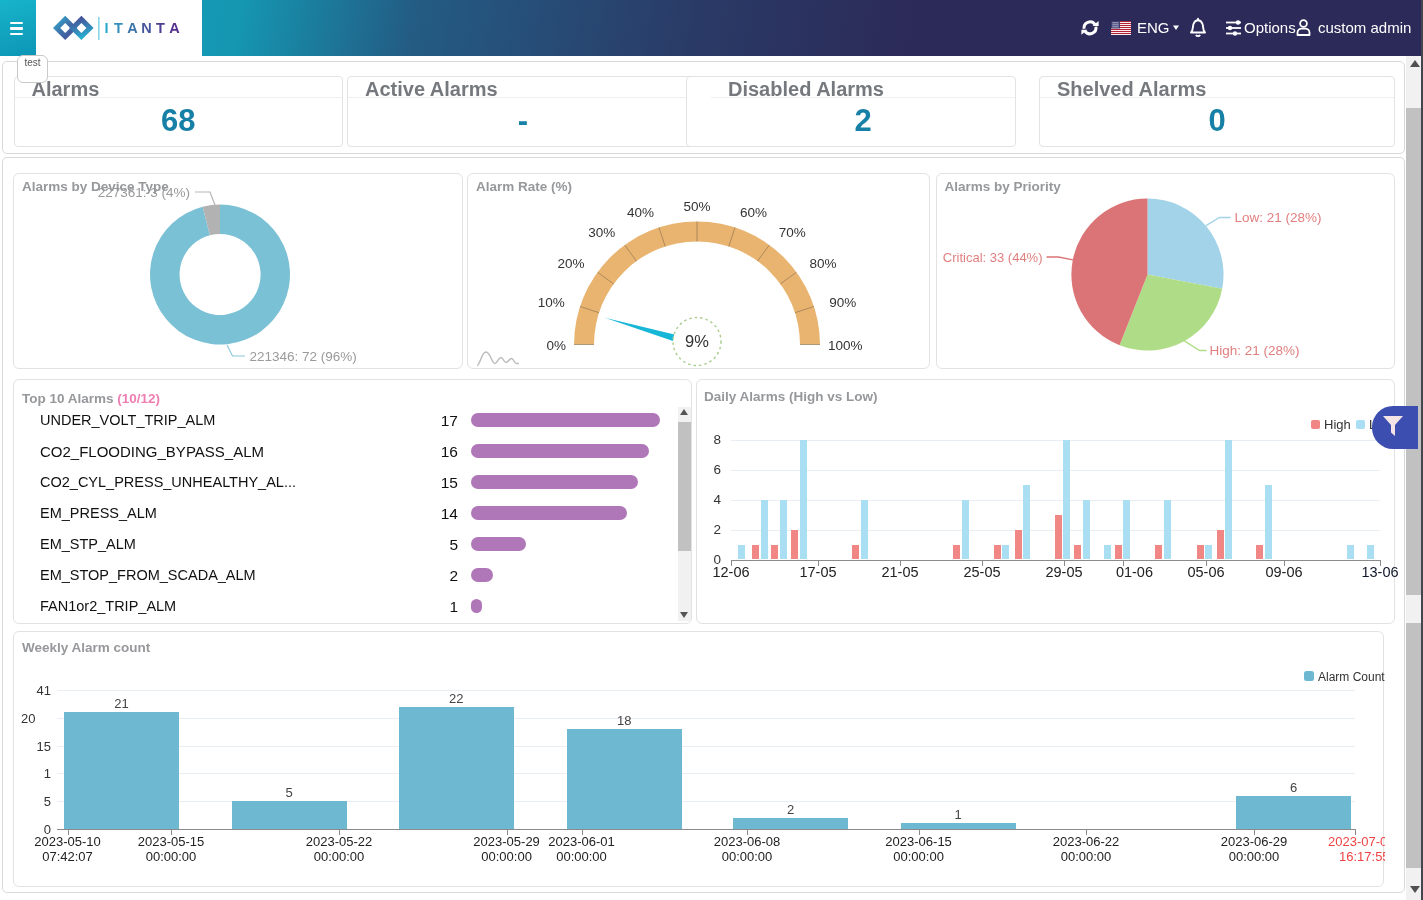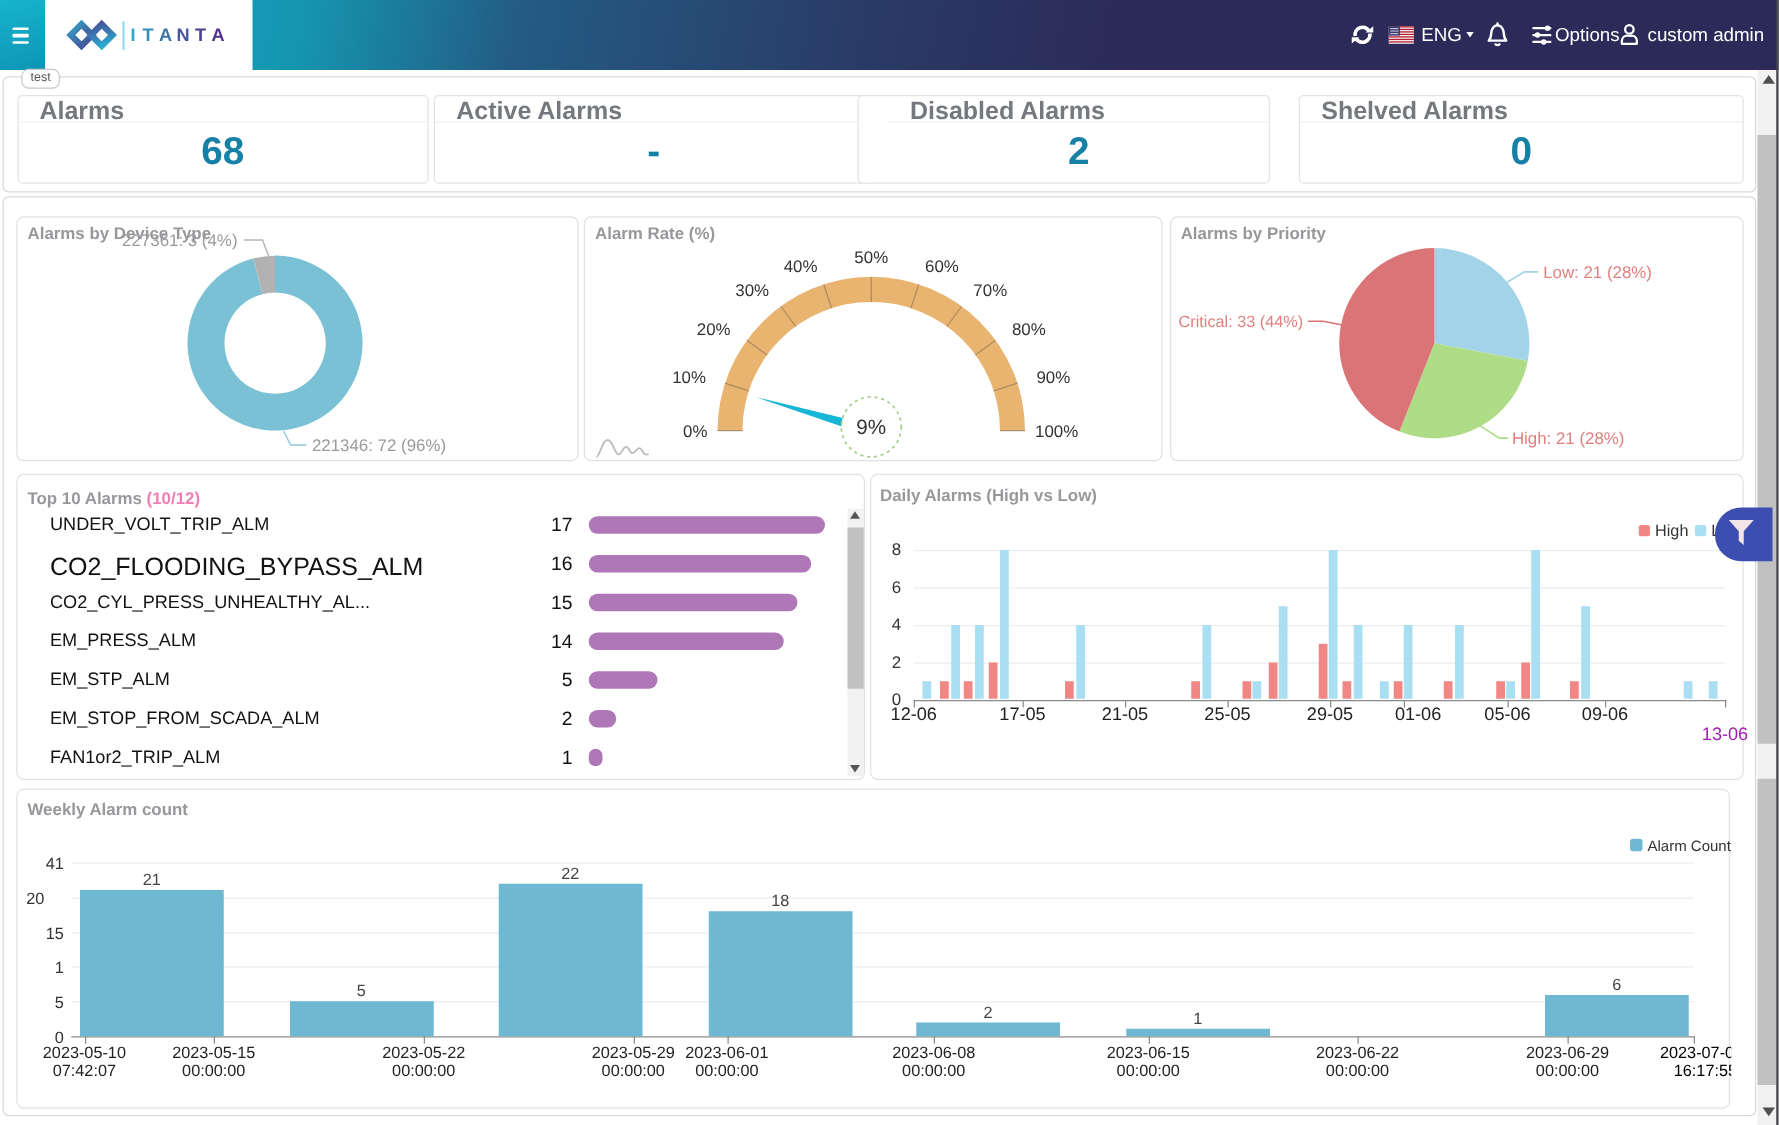--- a/index.html
+++ b/index.html
@@ -78,21 +78,21 @@
       </g>
       <text x="164" y="33" font-size="15" fill="#fff">Options</text>
       <g stroke="#fff" stroke-width="1.8" fill="none">
         <circle cx="223.5" cy="23.5" r="3.4"></circle>
         <path d="M217.5 35 L217.5 32.5 A4.2 4.2 0 0 1 221.7 28.6 L225.3 28.6 A4.2 4.2 0 0 1 229.5 32.5 L229.5 35 Z" stroke-linejoin="round"></path>
       </g>
       <text x="238" y="33" font-size="15" fill="#fff">custom admin</text>
     </svg>
 <div style="position:absolute;left:2px;top:61px;width:1403px;height:93px;background:#fff;border:1px solid #d9d9d9;border-radius:5px;"></div>
 <div style="position:absolute;left:2px;top:157px;width:1403px;height:736px;background:#fff;border:1px solid #d9d9d9;border-radius:5px;"></div>
-<div style="position:absolute;left:17px;top:55px;width:31px;height:16px;background:#fff;border:1px solid #c9c9c9;border-radius:6px;font-size:10px;color:#555;text-align:center;line-height:13px;z-index:3;">test</div>
+<div style="position:absolute;left:17px;top:55px;width:31px;height:28px;background:#fff;border:1px solid #c9c9c9;border-radius:6px;font-size:10px;color:#555;text-align:center;line-height:13px;z-index:3;">test</div>
 <div style="position:absolute;left:13.5px;top:75.5px;width:329.5px;height:71px;background:#fff;border:1px solid #e3e3e3;border-radius:4px;padding-top:3px;">
       <div style="height:18.5px;border-bottom:1px solid #f0f0f0;padding-left:17px;font-size:20px;font-weight:bold;color:#75797d;line-height:19px;">Alarms</div>
       <div style="text-align:center;font-size:31px;font-weight:bold;color:#1780a6;margin-top:5px;">68</div>
     </div>
 <div style="position:absolute;left:347px;top:75.5px;width:352px;height:71px;background:#fff;border:1px solid #e3e3e3;border-radius:4px;padding-top:3px;">
       <div style="height:18.5px;border-bottom:1px solid #f0f0f0;padding-left:17px;font-size:20px;font-weight:bold;color:#75797d;line-height:19px;">Active Alarms</div>
       <div style="text-align:center;font-size:31px;font-weight:bold;color:#1780a6;margin-top:5px;">-</div>
     </div>
 <div style="position:absolute;left:686px;top:75.5px;width:330px;height:71px;background:#fff;border:1px solid #e3e3e3;border-radius:4px;padding-top:3px;padding-left:24px;">
       <div style="height:18.5px;border-bottom:1px solid #f0f0f0;padding-left:17px;font-size:20px;font-weight:bold;color:#75797d;line-height:19px;">Disabled Alarms</div>
@@ -155,21 +155,21 @@
       <polyline points="136.9,86.8 122.5,84 110.5,84" fill="none" stroke="#db7476" stroke-width="1.3"></polyline>
       <text x="106.5" y="88.5" font-size="13" fill="#e17f7f" text-anchor="end">Critical: 33 (44%)</text>
     </svg>
 <div class="ctitle" style="left:944.5px;top:179px;">Alarms by Priority</div>
 <div class="card" style="left:13px;top:379px;width:679px;height:244.5px;"></div>
 <div class="card" style="left:695.5px;top:379px;width:699.5px;height:244.5px;"></div>
 <div style="position:absolute;left:22px;top:391px;font-size:13.5px;font-weight:bold;color:#96989b;">Top 10 Alarms <span style="color:#ef7fb2;">(10/12)</span></div>
 <div style="position:absolute;left:40px;top:412px;width:380px;font-size:14.5px;color:#111;white-space:nowrap;overflow:hidden;">UNDER_VOLT_TRIP_ALM</div>
 <div style="position:absolute;left:408px;top:412px;width:50px;text-align:right;font-size:15.5px;color:#111;">17</div>
 <div style="position:absolute;left:470.5px;top:413px;width:189.9px;height:14px;background:#b077b8;border-radius:7px;"></div>
-<div style="position:absolute;left:40px;top:443px;width:380px;font-size:20px;color:#111;white-space:nowrap;overflow:hidden;">CO2_FLOODING_BYPASS_ALM</div>
+<div style="position:absolute;left:40px;top:443px;width:380px;font-size:15px;color:#111;white-space:nowrap;overflow:hidden;">CO2_FLOODING_BYPASS_ALM</div>
 <div style="position:absolute;left:408px;top:443px;width:50px;text-align:right;font-size:15.5px;color:#111;">16</div>
 <div style="position:absolute;left:470.5px;top:444px;width:178.7px;height:14px;background:#b077b8;border-radius:7px;"></div>
 <div style="position:absolute;left:40px;top:474px;width:380px;font-size:14.5px;color:#111;white-space:nowrap;overflow:hidden;">CO2_CYL_PRESS_UNHEALTHY_AL...</div>
 <div style="position:absolute;left:408px;top:474px;width:50px;text-align:right;font-size:15.5px;color:#111;">15</div>
 <div style="position:absolute;left:470.5px;top:475px;width:167.6px;height:14px;background:#b077b8;border-radius:7px;"></div>
 <div style="position:absolute;left:40px;top:505px;width:380px;font-size:14.5px;color:#111;white-space:nowrap;overflow:hidden;">EM_PRESS_ALM</div>
 <div style="position:absolute;left:408px;top:505px;width:50px;text-align:right;font-size:15.5px;color:#111;">14</div>
 <div style="position:absolute;left:470.5px;top:506px;width:156.4px;height:14px;background:#b077b8;border-radius:7px;"></div>
 <div style="position:absolute;left:40px;top:536px;width:380px;font-size:14.5px;color:#111;white-space:nowrap;overflow:hidden;">EM_STP_ALM</div>
 <div style="position:absolute;left:408px;top:536px;width:50px;text-align:right;font-size:15.5px;color:#111;">5</div>
@@ -209,21 +209,21 @@
 <div style="position:absolute;left:952px;top:564px;width:60px;text-align:center;font-size:14.5px;color:#222;">25-05</div>
 <div style="position:absolute;left:1064px;top:559.5px;width:1px;height:6px;background:#8b8b8b;"></div>
 <div style="position:absolute;left:1034px;top:564px;width:60px;text-align:center;font-size:14.5px;color:#222;">29-05</div>
 <div style="position:absolute;left:1123px;top:559.5px;width:1px;height:6px;background:#8b8b8b;"></div>
 <div style="position:absolute;left:1093px;top:564px;width:60px;text-align:right;font-size:14.5px;color:#222;">01-06</div>
 <div style="position:absolute;left:1206px;top:559.5px;width:1px;height:6px;background:#8b8b8b;"></div>
 <div style="position:absolute;left:1176px;top:564px;width:60px;text-align:center;font-size:14.5px;color:#222;">05-06</div>
 <div style="position:absolute;left:1284px;top:559.5px;width:1px;height:6px;background:#8b8b8b;"></div>
 <div style="position:absolute;left:1254px;top:564px;width:60px;text-align:center;font-size:14.5px;color:#222;">09-06</div>
 <div style="position:absolute;left:1380px;top:559.5px;width:1px;height:6px;background:#8b8b8b;"></div>
-<div style="position:absolute;left:1350px;top:564px;width:60px;text-align:center;font-size:14.5px;color:#a21caf;margin-top:16px;">13-06</div>
+<div style="position:absolute;left:1350px;top:564px;width:60px;text-align:center;font-size:14.5px;color:#0f172a;">13-06</div>
 <div style="position:absolute;left:737.5px;top:544.6px;width:7px;height:14.9px;background:#aadef2;"></div>
 <div style="position:absolute;left:752px;top:544.6px;width:7px;height:14.9px;background:#f08784;"></div>
 <div style="position:absolute;left:760.5px;top:499.8px;width:7px;height:59.7px;background:#aadef2;"></div>
 <div style="position:absolute;left:771px;top:544.6px;width:7px;height:14.9px;background:#f08784;"></div>
 <div style="position:absolute;left:779.5px;top:499.8px;width:7px;height:59.7px;background:#aadef2;"></div>
 <div style="position:absolute;left:791px;top:529.7px;width:7px;height:29.8px;background:#f08784;"></div>
 <div style="position:absolute;left:799.5px;top:440.1px;width:7px;height:119.4px;background:#aadef2;"></div>
 <div style="position:absolute;left:852px;top:544.6px;width:7px;height:14.9px;background:#f08784;"></div>
 <div style="position:absolute;left:861px;top:499.8px;width:7px;height:59.7px;background:#aadef2;"></div>
 <div style="position:absolute;left:953px;top:544.6px;width:7px;height:14.9px;background:#f08784;"></div>
@@ -291,21 +291,21 @@
 <div style="position:absolute;left:526.5px;top:834px;width:110px;text-align:center;font-size:13px;color:#222;line-height:15px;">2023-06-01<br>00:00:00</div>
 <div style="position:absolute;left:747.0px;top:829px;width:1px;height:6px;background:#8b8b8b;"></div>
 <div style="position:absolute;left:692.0px;top:834px;width:110px;text-align:center;font-size:13px;color:#222;line-height:15px;">2023-06-08<br>00:00:00</div>
 <div style="position:absolute;left:918.6px;top:829px;width:1px;height:6px;background:#8b8b8b;"></div>
 <div style="position:absolute;left:863.6px;top:834px;width:110px;text-align:center;font-size:13px;color:#222;line-height:15px;">2023-06-15<br>00:00:00</div>
 <div style="position:absolute;left:1086.0px;top:829px;width:1px;height:6px;background:#8b8b8b;"></div>
 <div style="position:absolute;left:1031.0px;top:834px;width:110px;text-align:center;font-size:13px;color:#222;line-height:15px;">2023-06-22<br>00:00:00</div>
 <div style="position:absolute;left:1254.0px;top:829px;width:1px;height:6px;background:#8b8b8b;"></div>
 <div style="position:absolute;left:1199.0px;top:834px;width:110px;text-align:center;font-size:13px;color:#222;line-height:15px;">2023-06-29<br>00:00:00</div>
 <div style="position:absolute;left:1355px;top:829px;width:1px;height:6px;background:#8b8b8b;"></div>
-<div style="position:absolute;left:1328px;top:834px;width:57px;overflow:hidden;font-size:13px;color:#000000;line-height:15px;text-align:left;white-space:nowrap;">2023-07-0<br><span style="margin-left:11px;">16:17:55</span></div>
+<div style="position:absolute;left:1328px;top:834px;width:57px;overflow:hidden;font-size:13px;color:#ef4444;line-height:15px;text-align:left;white-space:nowrap;">2023-07-0<br><span style="margin-left:11px;">16:17:55</span></div>
 <div style="position:absolute;left:1406px;top:56px;width:17px;height:844px;background:#f1f1f1;"></div>
 <div style="position:absolute;left:1406px;top:108px;width:15px;height:487px;background:#c1c1c1;"></div>
 <div style="position:absolute;left:1406px;top:623px;width:15px;height:245px;background:#c1c1c1;"></div>
 <div style="position:absolute;left:1409.5px;top:60px;width:0;height:0;border-left:5px solid transparent;border-right:5px solid transparent;border-bottom:7px solid #505050;"></div>
 <div style="position:absolute;left:1409.5px;top:886px;width:0;height:0;border-left:5px solid transparent;border-right:5px solid transparent;border-top:7px solid #505050;"></div>
 <div style="position:absolute;left:1421px;top:0;width:2px;height:900px;background:#45454f;"></div>
 <div style="position:absolute;left:1372px;top:406px;width:46px;height:42.5px;background:#3c4eb0;border-radius:21px 0 0 21px;z-index:5;"></div>
 <svg style="position:absolute;left:1382px;top:415px;z-index:6;" width="22" height="24" viewBox="0 0 22 24">
       <path d="M1,1 H21 L13,10 V21 L9,17.5 V10 Z" fill="#f3e4e6"></path>
     </svg>

